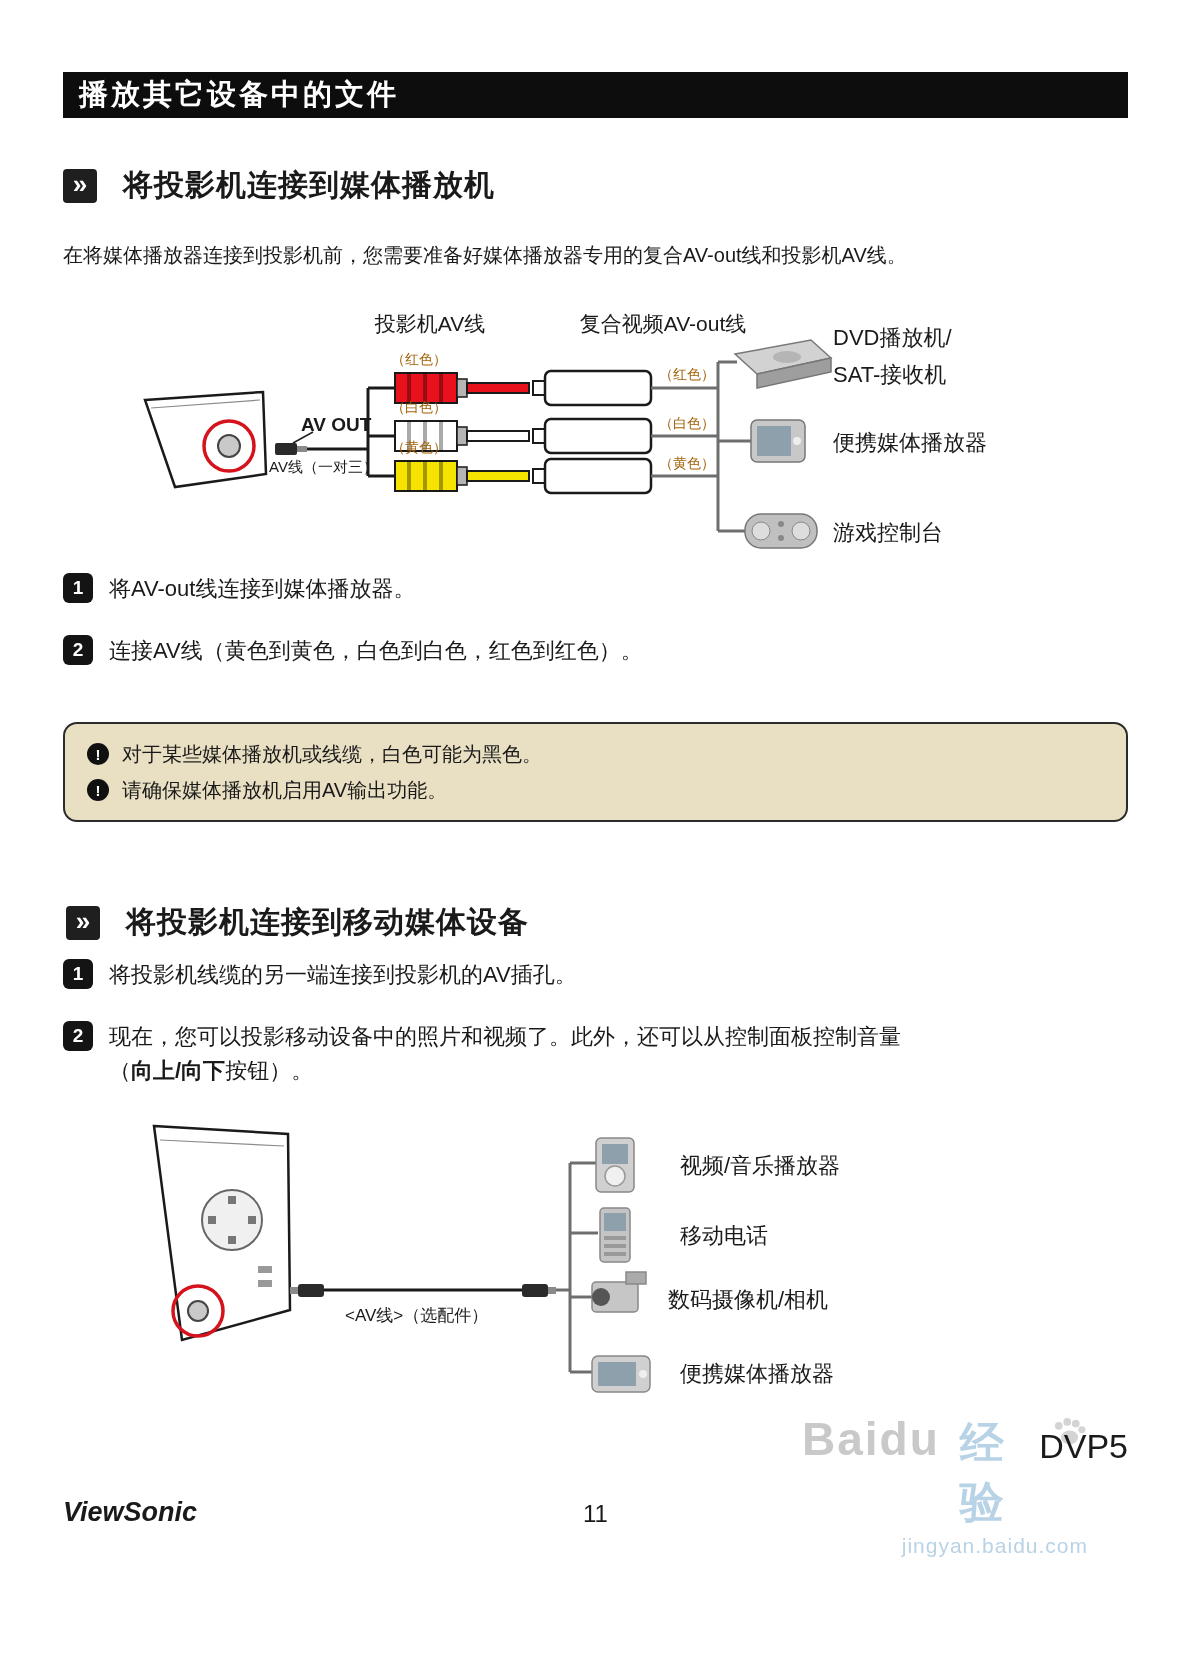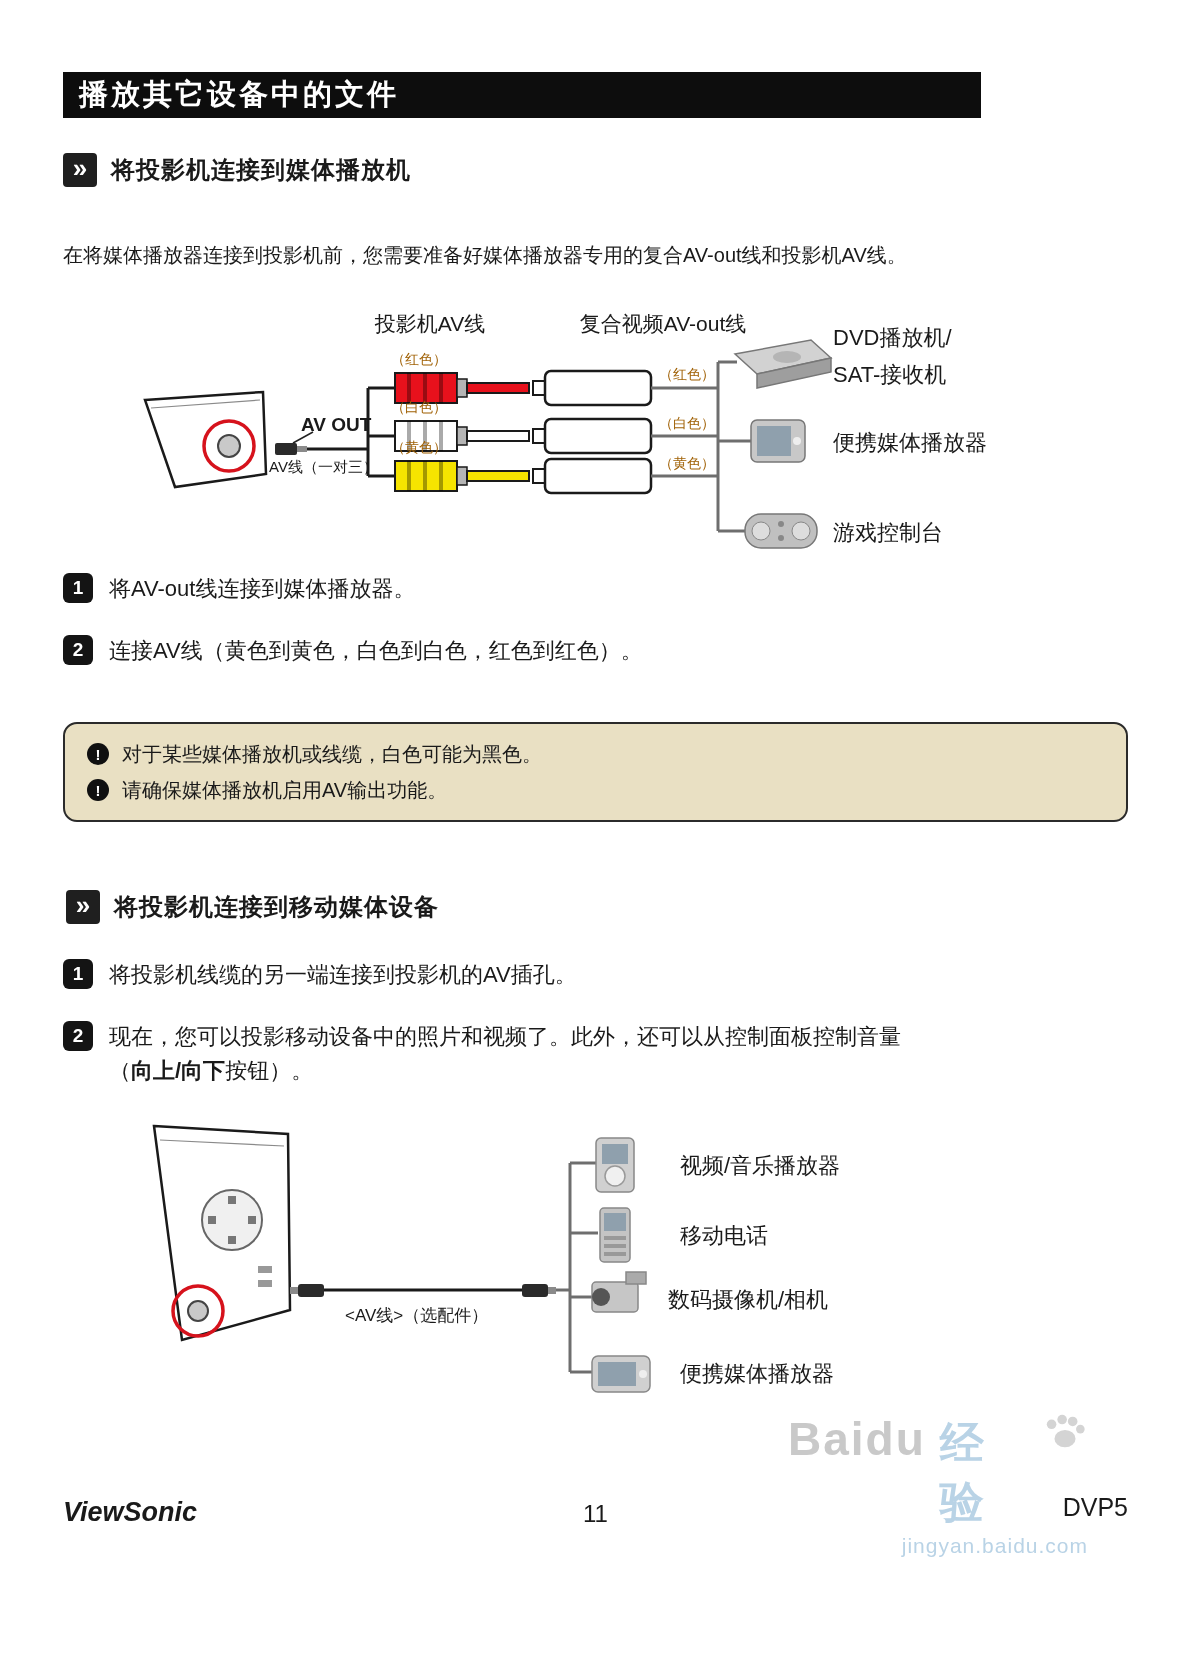--- a/index.html
+++ b/index.html
@@ -2,34 +2,34 @@
 <html><head>
 <meta charset="utf-8">
 <style>
   html,body { margin:0; padding:0; background:#ffffff; }
   .page {
     position:relative; width:1191px; height:1678px; margin:0 auto;
     background:#ffffff; color:#1a1a1a; overflow:hidden;
     font-family:"Liberation Sans","DejaVu Sans",sans-serif;
   }
   .header-bar {
-    position:absolute; left:63px; top:72px; width:918px; height:46px;
+    position:absolute; left:63px; top:72px; width:1065px; height:46px;
     background:#0d0d0d; color:#ffffff; display:flex; align-items:center;
     padding-left:16px; box-sizing:border-box; font-size:29px; font-weight:bold;
     letter-spacing:3px;
   }
   .section-head { position:absolute; display:flex; align-items:center; gap:14px; }
   #sec1-head { left:63px; top:153px; }
   #sec2-head { left:66px; top:890px; }
   .chev {
     width:34px; height:34px; background:#1f1f1f; color:#ffffff; border-radius:4px;
     display:flex; align-items:center; justify-content:center;
     font-size:26px; font-weight:bold; flex:none; padding-bottom:3px; box-sizing:border-box;
   }
-  .section-title { margin:0; font-size:24px; font-weight:bold; letter-spacing:1px;font-family:Liberation Mono, monospace; }
+  .section-title { margin:12px; font-size:30px; font-weight:bold; letter-spacing:1px;font-family:Liberation Mono, monospace; }
   .intro { position:absolute; left:63px; top:220px; width:1055px; font-size:20px; line-height:1.5; }
 
   .diagram { position:absolute; }
   #diagram1 { left:63px; top:296px; width:1065px; height:275px; }
   #diagram2 { left:140px; top:1118px; width:930px; height:300px; }
   .diagram svg { position:absolute; left:0; top:0; }
   .dlabel { position:absolute; font-size:21px; text-align:center; }
   .dsmall { position:absolute; font-size:14px; color:#a16207; white-space:nowrap; }
   .avout  { position:absolute; font-size:19px; font-weight:bold; white-space:nowrap; }
   .cabnote{ position:absolute; font-size:15px; white-space:nowrap; }
@@ -57,24 +57,24 @@
   }
   .note-item { display:flex; align-items:center; gap:13px; font-size:20px; }
   .note-icon {
     width:22px; height:22px; border-radius:50%; background:#101010; color:#ffffff;
     display:flex; align-items:center; justify-content:center;
     font-size:15px; font-weight:bold; flex:none;
   }
 
   .footer-brand { position:absolute; left:63px; top:1497px; font-size:27px; font-weight:bold;font-style:italic; }
   .footer-page  { position:absolute; left:0; right:0; top:1500px; text-align:center; font-size:24px; }
-  .footer-model { position:absolute; right:63px; top:1493px; font-size:25px; }
+  .footer-model { position:absolute; right:63px; top:1427px; font-size:34px; }
 
   .watermark { position:absolute; left:788px; top:1412px; width:300px; }
-  .wm-row { display:flex; align-items:flex-start; gap:14px; }
+  .wm-row { display:flex; align-items:flex-start; gap:20px;margin-left:14px; }
   .wm-brand { font-size:46px; font-weight:bold; color:#c9c9c9; letter-spacing:2px; }
   .wm-cn { font-size:44px; font-weight:bold; color:#b9d3e6; letter-spacing:2px; margin-top:2px; }
   .wm-url { font-size:21px; color:#b9d3e6; text-align:right; margin-top:2px; letter-spacing:1px; }
 </style>
 </head>
 <body>
 
 <div class="page">
 
   <div class="header-bar">

